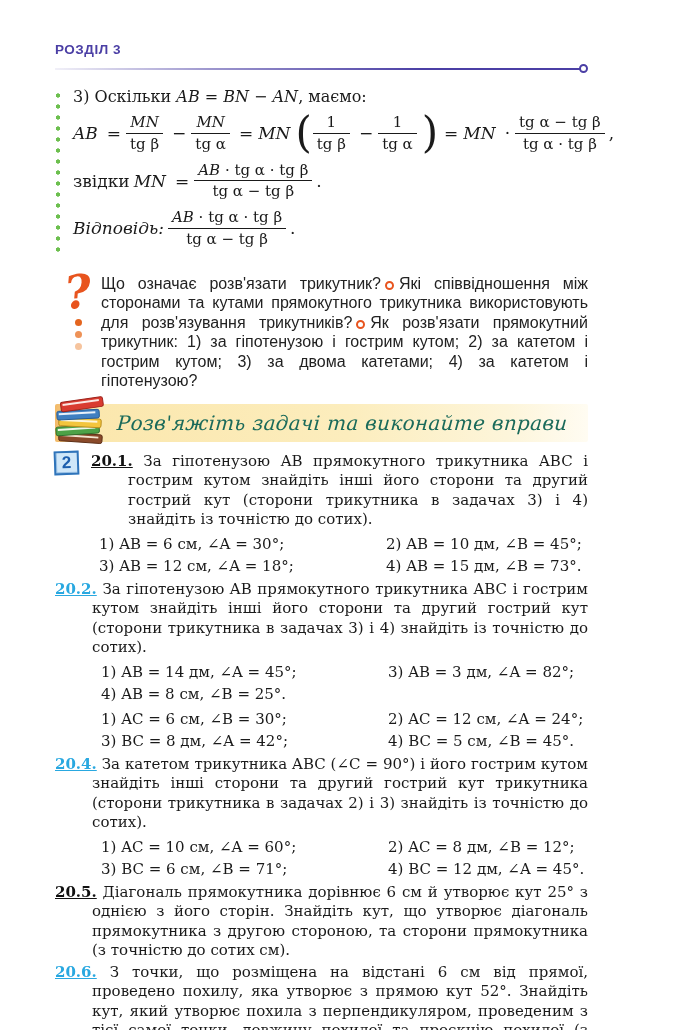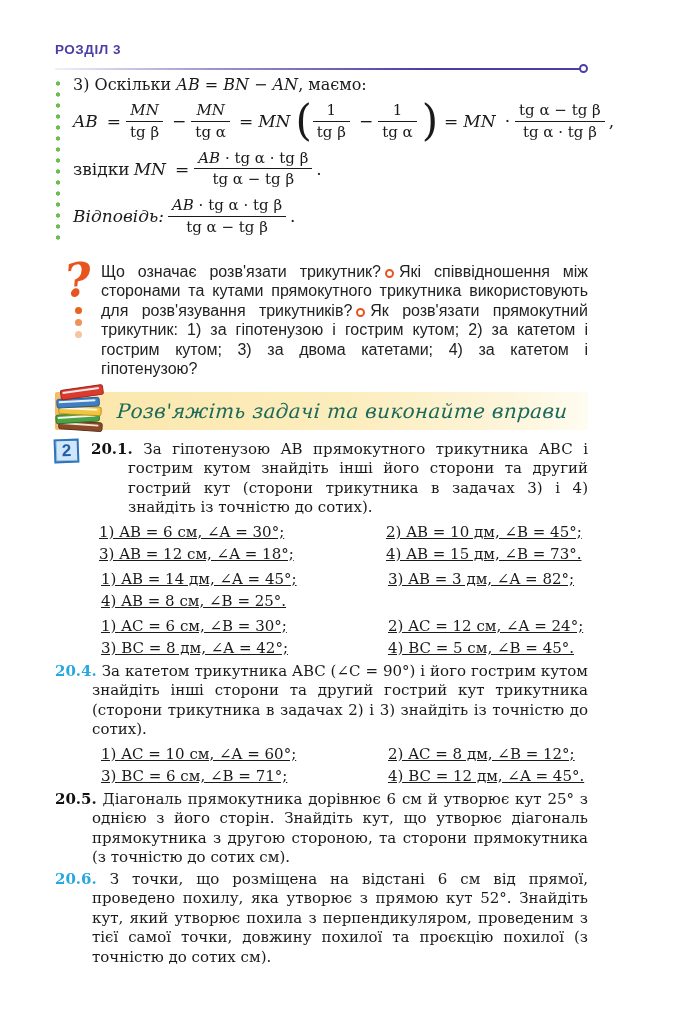--- a/index.html
+++ b/index.html
@@ -28,21 +28,21 @@
   .hrule{display:flex;align-items:center;}
   .hrule .line{
     flex:1;height:2px;
     background:linear-gradient(90deg,rgba(75,63,165,.08) 0%,rgba(75,63,165,.55) 30%,var(--accent-purple,#4b3fa5) 70%);
   }
   .hrule .knob{
     width:9px;height:9px;border:2.5px solid var(--accent-purple,#4b3fa5);
     border-radius:50%;background:#fff;margin-left:-1px;flex:none;
   }
   
-  .solution{display:flex;margin-top:1px;}
+  .solution{display:flex;margin-top:13px;}
   .dots-col{
     width:6px;flex:none;margin-right:12px;margin-top:4px;
     background-image:radial-gradient(circle,var(--green-dots,#6cbf4e) 1.9px,transparent 2.4px);
     background-size:6px 11px;background-repeat:repeat-y;background-position:center top;
   }
   .sol-body{flex:1;}
   .sol-intro{font-size:16px;margin:1px 0 4px 0;}
   .sol-intro i{font-style:italic;}
   .fline{display:flex;align-items:center;font-size:17px;margin:7px 0;}
   .fline>*{margin-right:4px;}
@@ -85,36 +85,36 @@
   .banner-title{
     font-family:"DejaVu Serif",serif;font-style:italic;font-size:20px;
     color:var(--banner-text,#1a6a5a);letter-spacing:.3px;transform:skewX(-4deg);
   }
   
   .ex{position:relative;margin-bottom:2px;}
   .ex-text{
     font-size:15px;line-height:19.5px;text-align:justify;
     padding-left:37px;text-indent:-37px;
   }
-  .ex-num{font-weight:bold;}
+  .ex-num{font-weight:bold;text-decoration:underline;}
   .ex-num.black{color:#111;}
   .ex-num.cyan{color:var(--accent-cyan,#29a8e0);}
   .ex.with-badge{margin-left:36px;}
   .badge{
     position:absolute;left:-37px;top:-1px;width:25px;height:24px;
     background:var(--badge-fill,#cfe7f9);
     border:2px solid var(--badge-blue,#2f74ba);
     color:#1d5fae;font-family:"Liberation Sans",sans-serif;font-weight:bold;font-size:17px;
     display:flex;align-items:center;justify-content:center;
     transform:rotate(-2deg);box-shadow:inset 1px -1px 0 rgba(47,116,186,.35);
   }
   .ex-items{
     display:grid;grid-template-columns:287px auto;
     margin-left:46px;margin-top:3px;margin-bottom:3px;
-    font-size:15px;line-height:22px;text-decoration:underline;
+    font-size:15px;line-height:22px;
   }
   .with-badge .ex-items{margin-left:8px;}
 </style>
 </head>
 <body>
 
 <div class="page">
 
   <div class="chapter">РОЗДІЛ 3</div>
   <div class="hrule">
@@ -229,20 +229,21 @@
       <p class="ex-text"><b class="ex-num black">20.1.</b> <span>За гіпотенузою AB прямокутного трикутника ABC і гострим кутом знайдіть інші його сторони та другий гострий кут (сторони трикутника в задачах 3) і 4) знайдіть із точністю до сотих).</span></p>
       <div class="ex-items">
         <span>1) AB = 6 см, ∠A = 30°;</span>
         <span>2) AB = 10 дм, ∠B = 45°;</span>
         <span>3) AB = 12 см, ∠A = 18°;</span>
         <span>4) AB = 15 дм, ∠B = 73°.</span>
       </div>
     </div>
 
     <div class="ex">
+      <p class="ex-text"><b class="ex-num cyan">20.2.</b> <span>За гіпотенузою AB прямокутного трикутника ABC і гострим кутом знайдіть інші його сторони та другий гострий кут (сторони трикутника в задачах 3) і 4) знайдіть із точністю до сотих).</span></p>
       <div class="ex-items">
         <span>1) AB = 14 дм, ∠A = 45°;</span>
         <span>3) AB = 3 дм, ∠A = 82°;</span>
         <span>4) AB = 8 см, ∠B = 25°.</span>
       </div>
     </div>
 
     <div class="ex">
       <div class="ex-items">
         <span>1) AC = 6 см, ∠B = 30°;</span>

